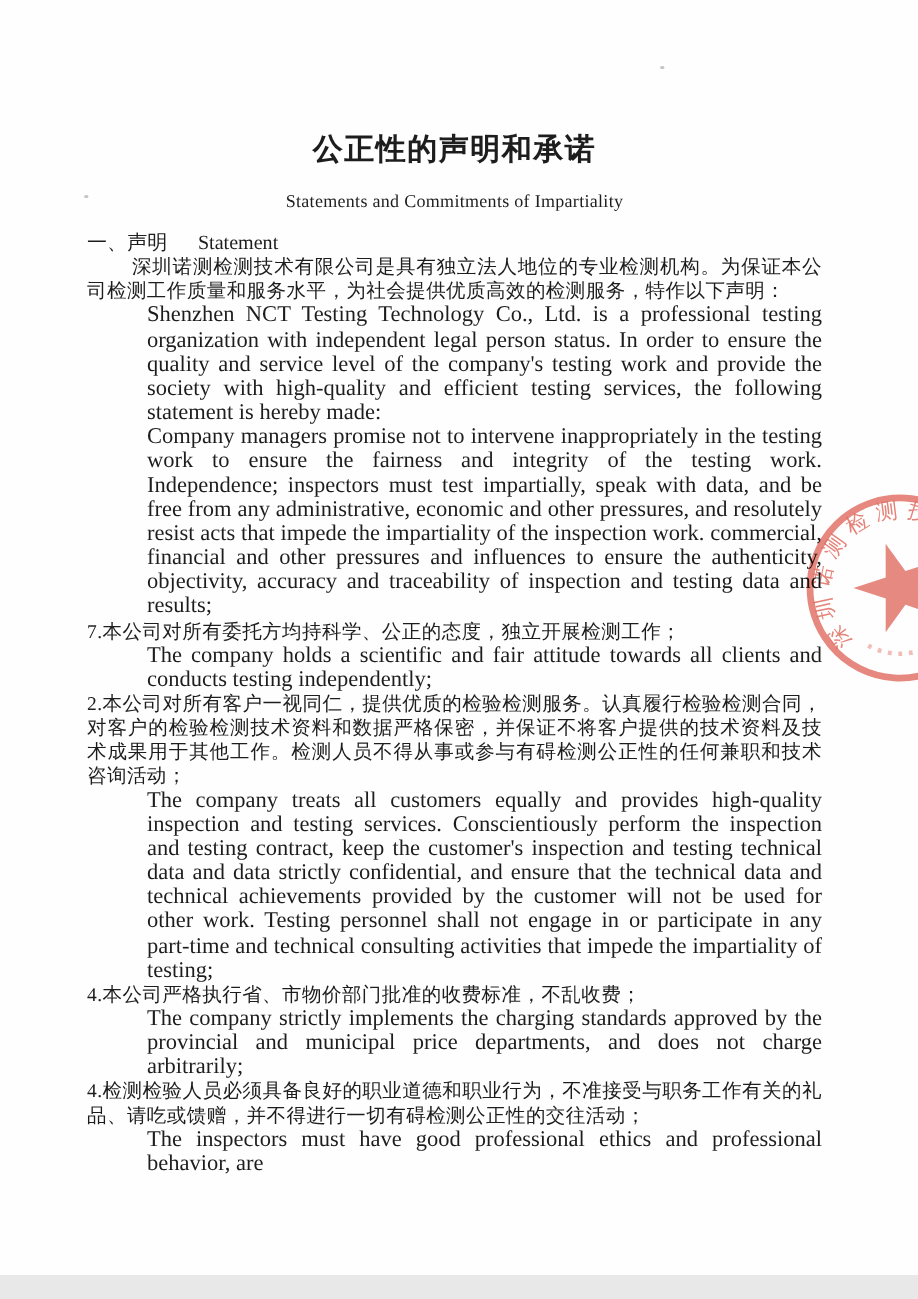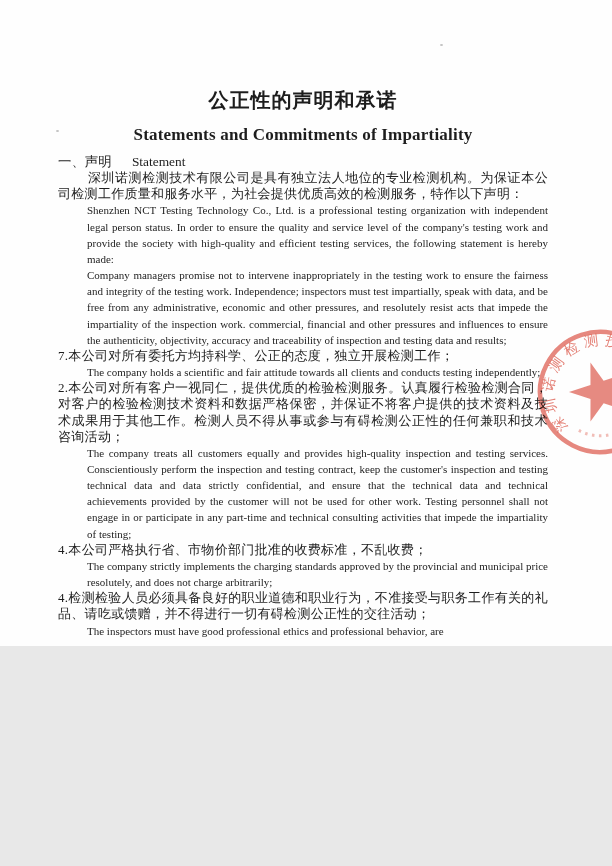--- a/index.html
+++ b/index.html
@@ -1,53 +1,53 @@
 <!DOCTYPE html>
 <html><head>
 <meta charset="utf-8">
 <style>
   html,body { margin:0; padding:0; background:#e8e8e8; }
   .page {
     position:relative;
-    width:612px; height:646px;
+    width:612px; height:850px;
     margin:0 auto;
     background:#fefefe;
     overflow:hidden;
     font-family:"Liberation Serif","DejaVu Serif",serif;
     color:#1d1d1d;
   }
   .content { position:absolute; left:58px; top:0; width:490px; }
   .title-cn {
     margin:88px 0 0 0;
     text-align:center;
     font-size:20px; line-height:24px;
     font-weight:bold;
     letter-spacing:1px;
   }
   .title-en {
     margin:13px 0 0 0;
     text-align:center;
-    font-size:17px; line-height:19px;
-    font-weight:bold;
+    font-size:12px; line-height:19px;
+    font-weight:normal;
     letter-spacing:0.2px;
   }
   .section-heading {
     margin-top:10px;
     font-size:13.4px; line-height:16.15px;
     white-space:nowrap;
   }
   .section-heading .sec-en { margin-left:17px; }
   .para {
     margin:0;
     text-align:justify;
     line-height:16.15px;
   }
   .cn { font-size:13px; letter-spacing:0.3px; }
   .cn.indent { text-indent:30px; }
-  .en { margin-left:29px; font-size:11px; }
+  .en { margin-left:40px; font-size:15px; }
   .seal {
     position:absolute;
     left:518px; top:310px;
     width:164px; height:164px;
     transform:rotate(-18deg);
     mix-blend-mode:multiply;
     opacity:0.88;
   }
   .speck {
     position:absolute;
@@ -78,21 +78,21 @@
 
     <div class="body-paragraphs">
         <p class="para cn indent">深圳诺测检测技术有限公司是具有独立法人地位的专业检测机构。为保证本公司检测工作质量和服务水平，为社会提供优质高效的检测服务，特作以下声明：</p>
         <p class="para en">Shenzhen NCT Testing Technology Co., Ltd. is a professional testing organization with independent legal person status. In order to ensure the quality and service level of the company's testing work and provide the society with high-quality and efficient testing services, the following statement is hereby made:</p>
         <p class="para en">Company managers promise not to intervene inappropriately in the testing work to ensure the fairness and integrity of the testing work. Independence; inspectors must test impartially, speak with data, and be free from any administrative, economic and other pressures, and resolutely resist acts that impede the impartiality of the inspection work. commercial, financial and other pressures and influences to ensure the authenticity, objectivity, accuracy and traceability of inspection and testing data and results;</p>
         <p class="para cn">7.本公司对所有委托方均持科学、公正的态度，独立开展检测工作；</p>
         <p class="para en">The company holds a scientific and fair attitude towards all clients and conducts testing independently;</p>
         <p class="para cn">2.本公司对所有客户一视同仁，提供优质的检验检测服务。认真履行检验检测合同，对客户的检验检测技术资料和数据严格保密，并保证不将客户提供的技术资料及技术成果用于其他工作。检测人员不得从事或参与有碍检测公正性的任何兼职和技术咨询活动；</p>
         <p class="para en">The company treats all customers equally and provides high-quality inspection and testing services. Conscientiously perform the inspection and testing contract, keep the customer's inspection and testing technical data and data strictly confidential, and ensure that the technical data and technical achievements provided by the customer will not be used for other work. Testing personnel shall not engage in or participate in any part-time and technical consulting activities that impede the impartiality of testing;</p>
         <p class="para cn">4.本公司严格执行省、市物价部门批准的收费标准，不乱收费；</p>
-        <p class="para en">The company strictly implements the charging standards approved by the provincial and municipal price resolutely, and does not charge arbitrarily;</p>
+        <p class="para en">The company strictly implements the charging standards approved by the provincial and municipal price departments, and does not charge arbitrarily;</p>
         <p class="para cn">4.检测检验人员必须具备良好的职业道德和职业行为，不准接受与职务工作有关的礼品、请吃或馈赠，并不得进行一切有碍检测公正性的交往活动；</p>
         <p class="para en">The inspectors must have good professional ethics and professional behavior, are</p>
       </div>
   </div>
 
   <div class="seal">
     <svg width="164" height="164" viewBox="-82 -82 164 164">
 
       <circle cx="0" cy="0" r="60" fill="none" stroke="#dd5a4c" stroke-width="4.5" opacity="0.82"></circle>
 

